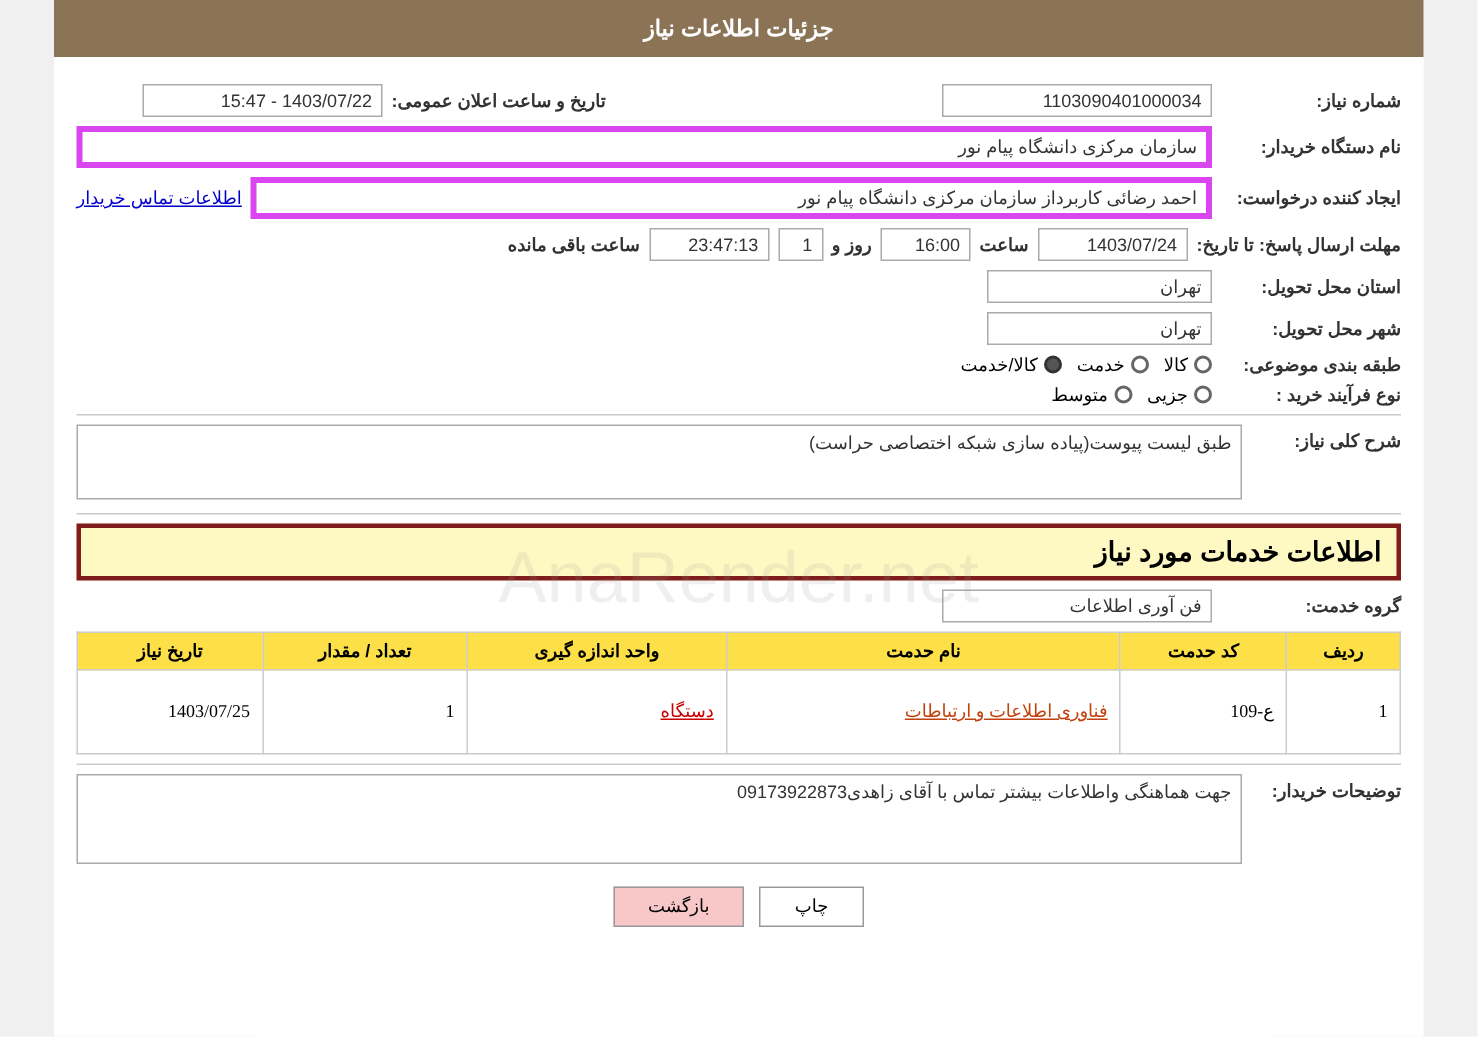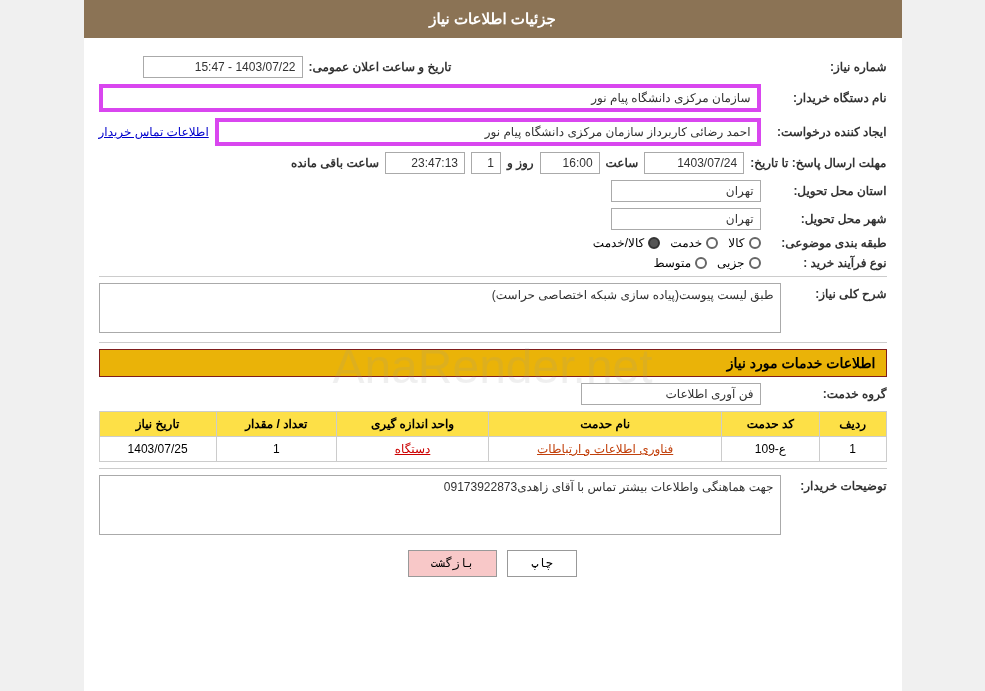--- a/index.html
+++ b/index.html
@@ -3,21 +3,21 @@
   <meta charset="utf-8">
   <style>
     * { box-sizing: border-box; margin: 0; padding: 0; }
     body {
       font-family: Tahoma, Arial, sans-serif;
       font-size: 12px;
       background: #f0f0f0;
       direction: rtl;
     }
     .page-container {
-      width: 818px;
+      width: 913px;
       min-height: 691px;
       background: #fff;
       margin: 0 auto;
     }
     .header-bar {
       background: #8B7355;
       color: #fff;
       text-align: center;
       padding: 10px 15px;
       font-size: 15px;
@@ -99,22 +99,22 @@
     }
     .data-table th {
       background: #fde047;
       border: 1px solid #ccc;
       padding: 5px 8px;
       text-align: center;
       font-weight: bold;
     }
     .data-table td {
       border: 1px solid #ccc;
-      padding: 5px 8px;
-      text-align: center;
+      padding: 20px 8px;
+      font-family: Liberation Serif, serif;
     }
     .td-link {
       color: #c2410c;
       text-decoration: underline;
       cursor: pointer;
     }
     .td-red {
       color: #cc0000;
       text-decoration: underline;
       cursor: pointer;
@@ -156,21 +156,21 @@
       display: flex;
       justify-content: center;
       gap: 10px;
       margin-top: 12px;
       margin-bottom: 10px;
     }
     .btn {
       padding: 5px 22px;
       border: 1px solid #999;
       cursor: pointer;
-      font-family: Liberation Mono, monospace;
+      font-family: Liberation Serif, serif;
       font-size: 12px;
       min-width: 70px;
     }
     .btn-print {
       background: #fff;
       color: #000;
     }
     .btn-back {
       background: #f8c8c8;
       color: #000;
@@ -183,43 +183,44 @@
     }
     
     .notice-text {
       color: #555;
       font-size: 11px;
       text-align: right;
       padding: 2px 4px;
     }
     
     .section-title {
-      background: #eab308;
+      background: #fef9c3;
       padding: 5px 10px;
       font-weight: bold;
-      font-size: 14px;
+      font-size: 18px;
       margin-bottom: 6px;
-      border: 1px solid #7f1d1d;
+      border: 3px solid #7f1d1d;
     }
   </style>
 </head>
 <body>
 
 <div class="page-container">
 
   <div class="header-bar">
     <span>جزئیات اطلاعات نیاز</span>
   </div>
 
   <div class="main-content watermark-area">
 
     <div class="watermark-logo">AnaRender.net</div>
 
     <div class="form-row" style="margin-top:8px;">
       <span class="form-label">شماره نیاز:</span>
+      <span class="input-box" style="min-width:180px;">1103090401000034</span>
       <span style="flex:1;"></span>
       <span class="form-label">تاریخ و ساعت اعلان عمومی:</span>
       <span class="input-box" style="min-width:160px;margin-left:44px;">1403/07/22 - 15:47</span>
     </div>
 
     <div class="form-row">
       <span class="form-label">نام دستگاه خریدار:</span>
       <span class="input-box-wide">سازمان مرکزی دانشگاه پیام نور</span>
     </div>
 

